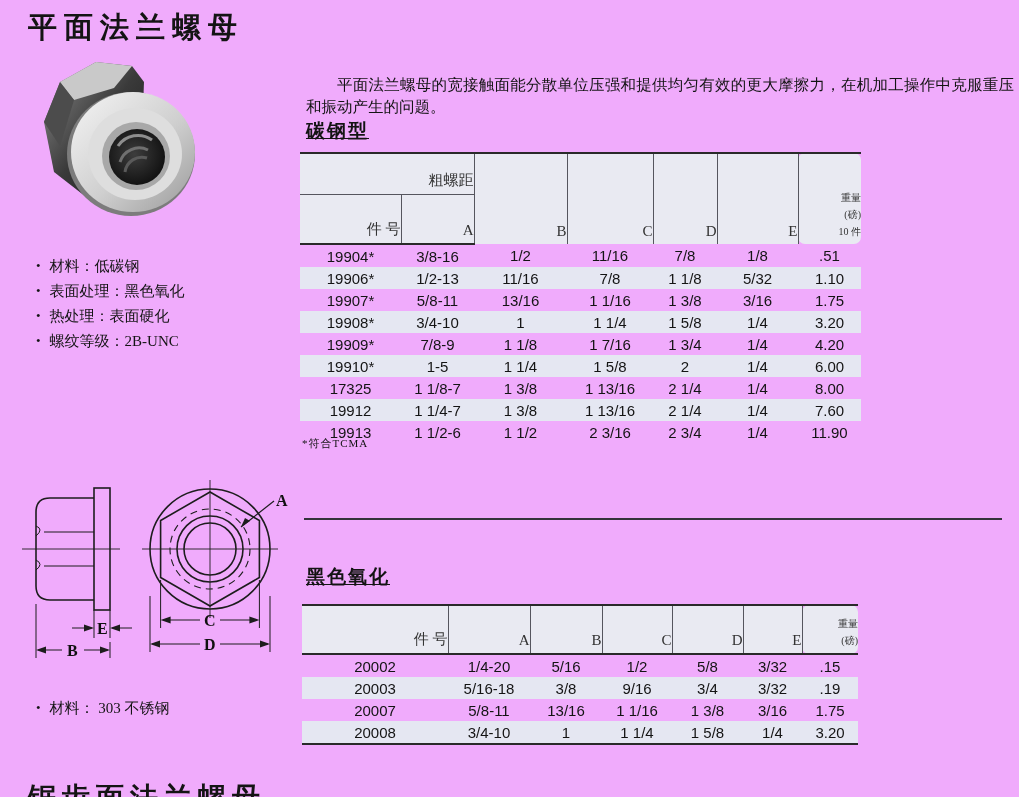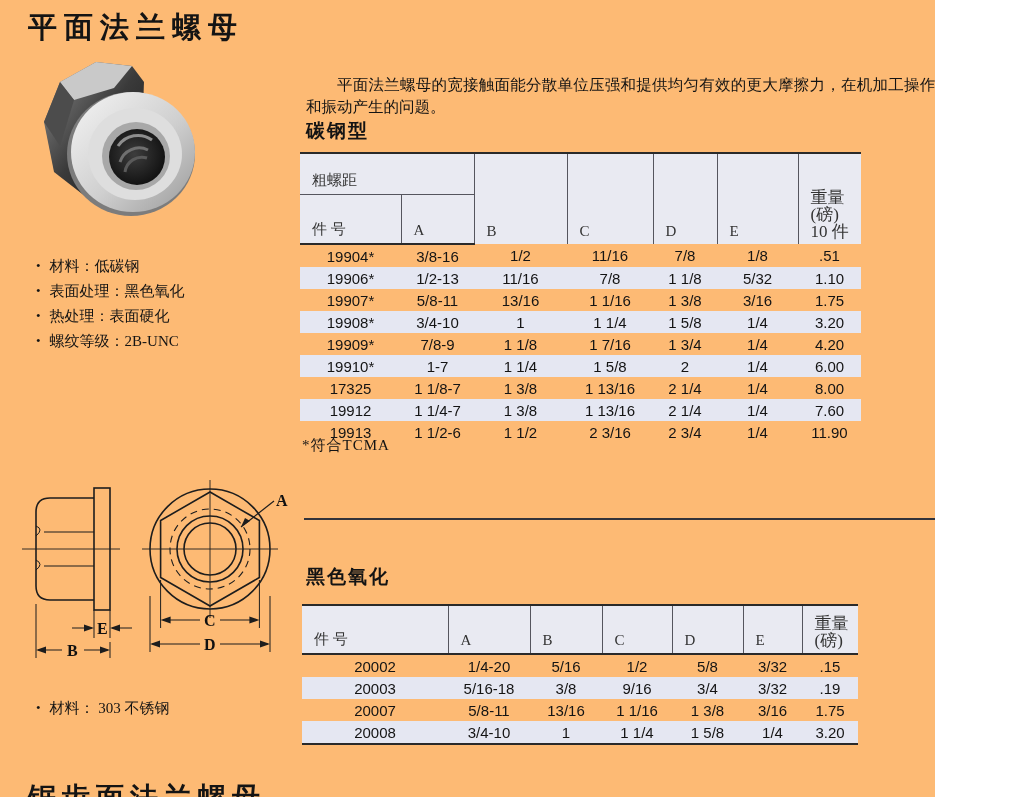--- a/index.html
+++ b/index.html
@@ -4,52 +4,52 @@
 <style>
   :root{
     --alt:#e5e7f2;
     --hdr:#e9eaf2;
     --bdark:#2a2a2a;
     --bmid:#55555e;
     --ink:#141414;
   }
   html,body{margin:0;padding:0;background:#ffffff;}
   #page{
-    position:relative;width:935px;height:797px;background:#fdba74;overflow:hidden;
+    position:relative;width:1019px;height:797px;background:#f0abfc;overflow:hidden;
     font-family:"Liberation Serif","DejaVu Serif",serif;color:var(--ink);
   }
   .abs{position:absolute;}
   
   #title{left:28px;top:8px;font-size:29px;font-weight:bold;letter-spacing:7px;white-space:nowrap;}
   
   #desc{left:306px;top:62px;width:708px;font-size:15.5px;line-height:22px;text-indent:2em;text-align:justify;margin-top:12px;}
   
-  .section-heading{font-size:19px;font-weight:bold;letter-spacing:2px;}
+  .section-heading{font-size:19px;font-weight:bold;letter-spacing:2px;text-decoration:underline;}
   #carbon-heading{left:306px;top:118px;}
   #stainless-heading{left:306px;top:564px;}
   
   ul.bullets{list-style:none;margin:8px;padding:0;font-size:15px;line-height:25px;}
   ul.bullets li::before{content:"•";margin-right:9px;font-size:13px;position:relative;top:-1px;}
   #carbon-bullets{left:28px;top:246px;}
   #stainless-bullets{left:28px;top:688px;}
   
   table.spec{border-collapse:collapse;table-layout:fixed;border-top:2.5px solid var(--bdark);
     font-family:"Liberation Sans","DejaVu Sans",sans-serif;font-size:15px;}
-  table.spec th{background:var(--hdr);font-weight:normal;vertical-align:bottom;text-align:left;
+  table.spec th{background:var(--hdr);font-weight:normal;vertical-align:bottom;text-align:right;
     font-family:"Liberation Serif","DejaVu Serif",serif;color:#333;padding:0 0 4px 12px;}
   table.spec th.vline{border-right:1.5px solid var(--bmid);}
   table.spec tr.hdr-bottom th{border-bottom:2.5px solid var(--bdark);}
   th.grp{border-bottom:1.5px solid var(--bmid);vertical-align:bottom;padding-bottom:3px;font-size:15px;}
-  th.wt{font-size:17px;font-weight:bold;white-space:pre-line;line-height:17px;color:#222;}
+  th.wt{font-size:10px;font-weight:bold;white-space:pre-line;line-height:17px;color:#222;border-radius:7px;}
   table.spec td{height:22px;padding:0;text-align:center;vertical-align:middle;color:var(--ink);}
   table.spec tr.alt td{background:var(--alt);}
   #carbon-table{left:300px;top:152px;}
   #stainless-table{left:302px;top:604px;}
   #stainless-table table{border-bottom:2.5px solid var(--bdark);}
-  #carbon-footnote{left:302px;top:436px;font-size:15px;letter-spacing:1px;}
+  #carbon-footnote{left:302px;top:436px;font-size:11px;letter-spacing:1px;}
   
   #separator{left:304px;top:518px;width:698px;height:0;border-top:2px solid #33333a;}
   
   #next-heading{left:28px;top:779px;font-size:28px;font-weight:bold;letter-spacing:6px;white-space:nowrap;}
   
   #photo{left:30px;top:50px;}
   #drawing{left:14px;top:476px;}
   svg text.dim{font-family:"Liberation Serif","DejaVu Serif",serif;font-size:16px;font-weight:bold;fill:#111;}
 </style>
 </head>
@@ -171,21 +171,21 @@
             <td>19909*</td>
             <td>7/8-9</td>
             <td>1 1/8</td>
             <td>1 7/16</td>
             <td>1 3/4</td>
             <td>1/4</td>
             <td>4.20</td>
           </tr>
           <tr class="alt">
             <td>19910*</td>
-            <td>1-7</td>
+            <td>1-5</td>
             <td>1 1/4</td>
             <td>1 5/8</td>
             <td>2</td>
             <td>1/4</td>
             <td>6.00</td>
           </tr>
           <tr>
             <td>17325</td>
             <td>1 1/8-7</td>
             <td>1 3/8</td>

